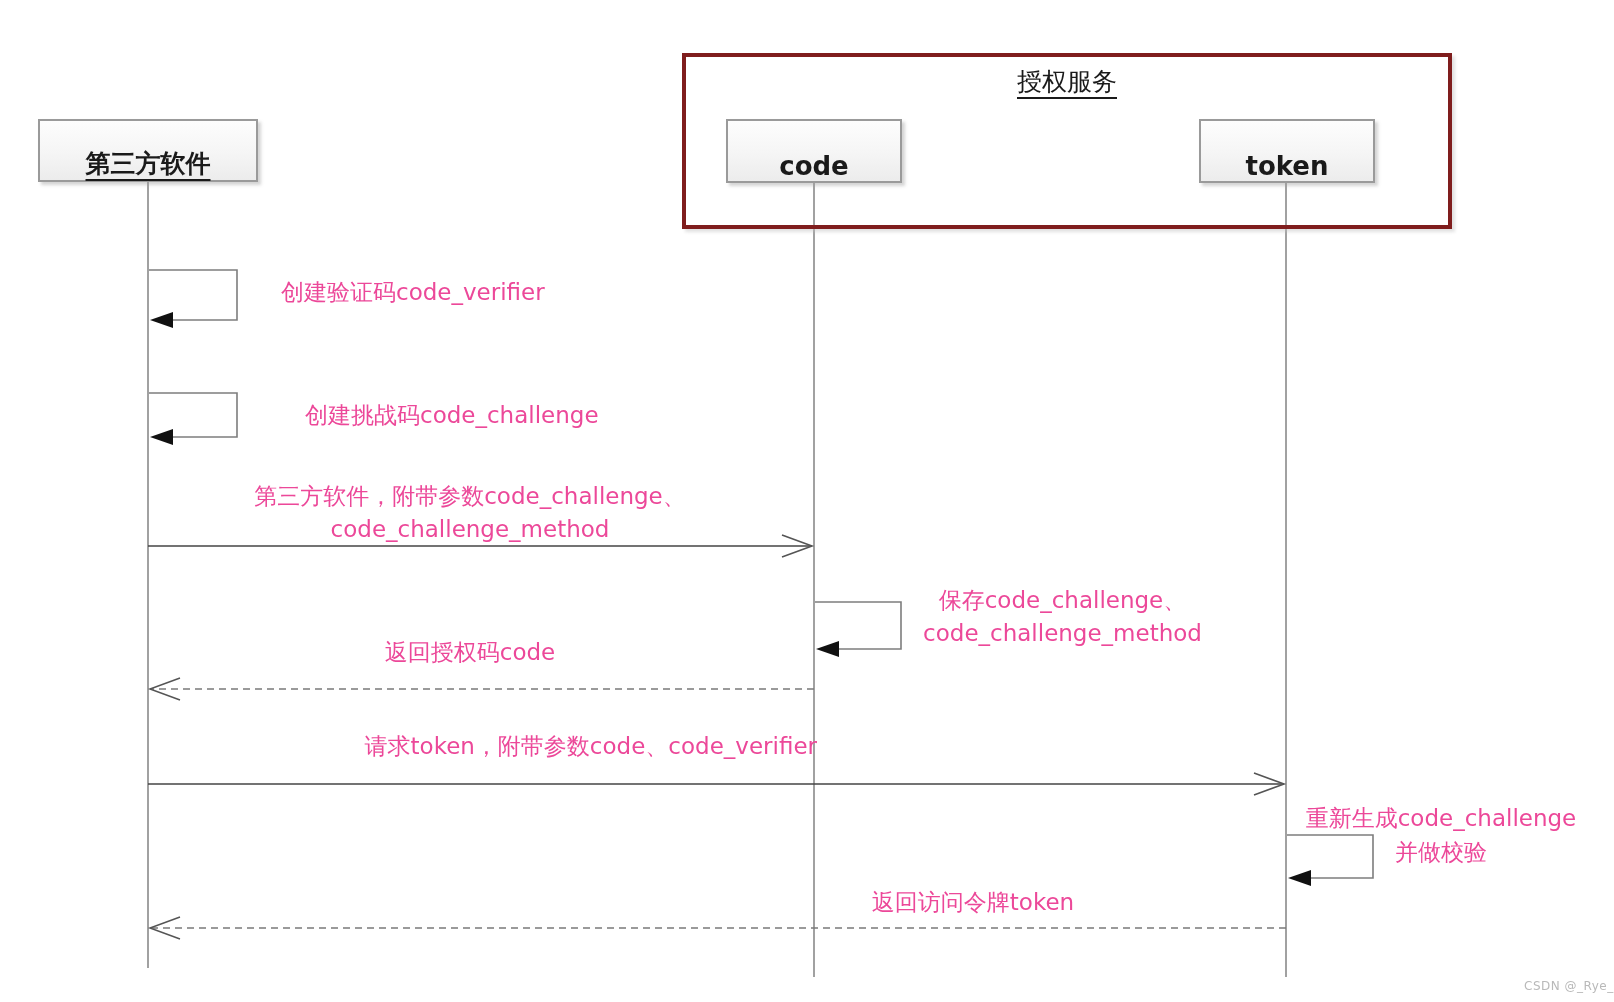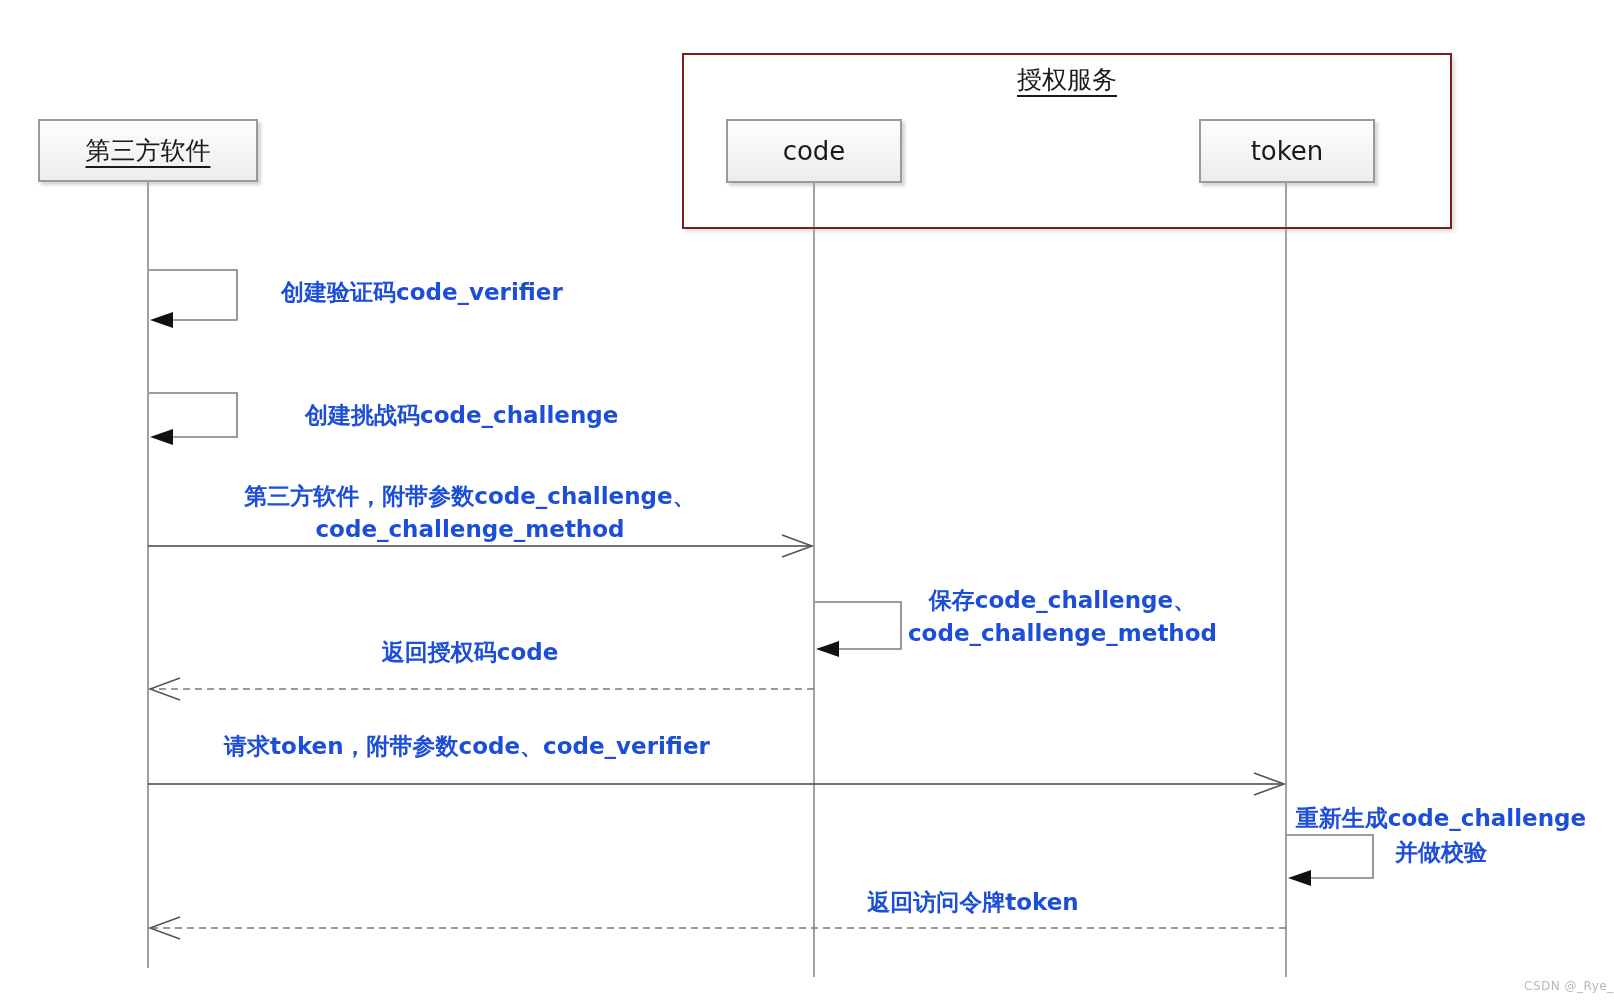--- a/index.html
+++ b/index.html
@@ -2,37 +2,37 @@
 <html><head>
 <meta charset="utf-8">
 <style>
   html,body{margin:0;padding:0;background:#ffffff;}
   .canvas{
     position:relative;width:1614px;height:1002px;background:#ffffff;overflow:hidden;
     font-family:"DejaVu Sans","Liberation Sans",sans-serif;color:#1a1a1a;
   }
   svg.layer{position:absolute;left:0;top:0;width:1614px;height:1002px;}
   .pbox{
-    position:absolute;display:flex;align-items:center;justify-content:center;
+    position:absolute;display:flex;align-items:flex-end;justify-content:center;
     background:linear-gradient(180deg,#fdfdfd 0%,#f5f5f5 55%,#ececec 100%);
     border:2px solid #9a9a9a;box-shadow:3px 3px 3px rgba(160,160,160,0.45);
-    box-sizing:border-box;font-size:26px;font-weight:400;
+    box-sizing:border-box;font-size:26px;font-weight:700;
   }
   .groupbox{
-    position:absolute;border:2px solid #7f1d1d;background:transparent;
+    position:absolute;border:4px solid #7f1d1d;background:transparent;
     box-shadow:3px 3px 3px rgba(190,190,190,0.45);box-sizing:border-box;text-decoration:underline;
   }
   .grouptitle{
     position:absolute;width:100%;top:8px;text-align:center;
     font-size:25px;font-weight:500;
   }
   .u{text-decoration:underline;text-decoration-thickness:2px;text-underline-offset:7px;}
   .lbl{
-    position:absolute;font-size:23px;font-weight:700;line-height:33px;
-    white-space:nowrap;color:#1d4ed8;
+    position:absolute;font-size:23px;font-weight:400;line-height:33px;
+    white-space:nowrap;color:#ec4899;
   }
   .lbl.c{text-align:center;white-space:pre-line;}
   .watermark{
     position:absolute;left:1524px;top:979px;font-size:12px;color:#b9b9b9;
     letter-spacing:0.5px;
   }
 </style>
 </head>
 <body>
 
@@ -86,21 +86,21 @@
   <div class="lbl" style="left:281px;top:276px;">创建验证码code_verifier</div>
 
   <div class="lbl" style="left:281px;top:399px;margin-left:24px;">创建挑战码code_challenge</div>
 
   <div class="lbl c" style="left:160px;top:480px;width:620px;"><span>第三方软件，附带参数code_challenge、</span><br><span>code_challenge_method</span></div>
 
   <div class="lbl c" style="left:890px;top:584px;width:345px;"><span>保存code_challenge、</span><br><span>code_challenge_method</span></div>
 
   <div class="lbl c" style="left:270px;top:636px;width:400px;">返回授权码code</div>
 
-  <div class="lbl c" style="left:117px;top:730px;width:700px;">请求token，附带参数code、code_verifier</div>
+  <div class="lbl c" style="left:117px;top:730px;width:700px;text-align:right;">请求token，附带参数code、code_verifier</div>
 
   <div class="lbl c" style="left:1290px;top:801px;width:302px;line-height:34px;"><span>重新生成code_challenge</span><br><span>并做校验</span></div>
 
   <div class="lbl c" style="left:773px;top:886px;width:400px;">返回访问令牌token</div>
 
   <div class="watermark">CSDN @_Rye_</div>
 
 </div>
 
 </body></html>

